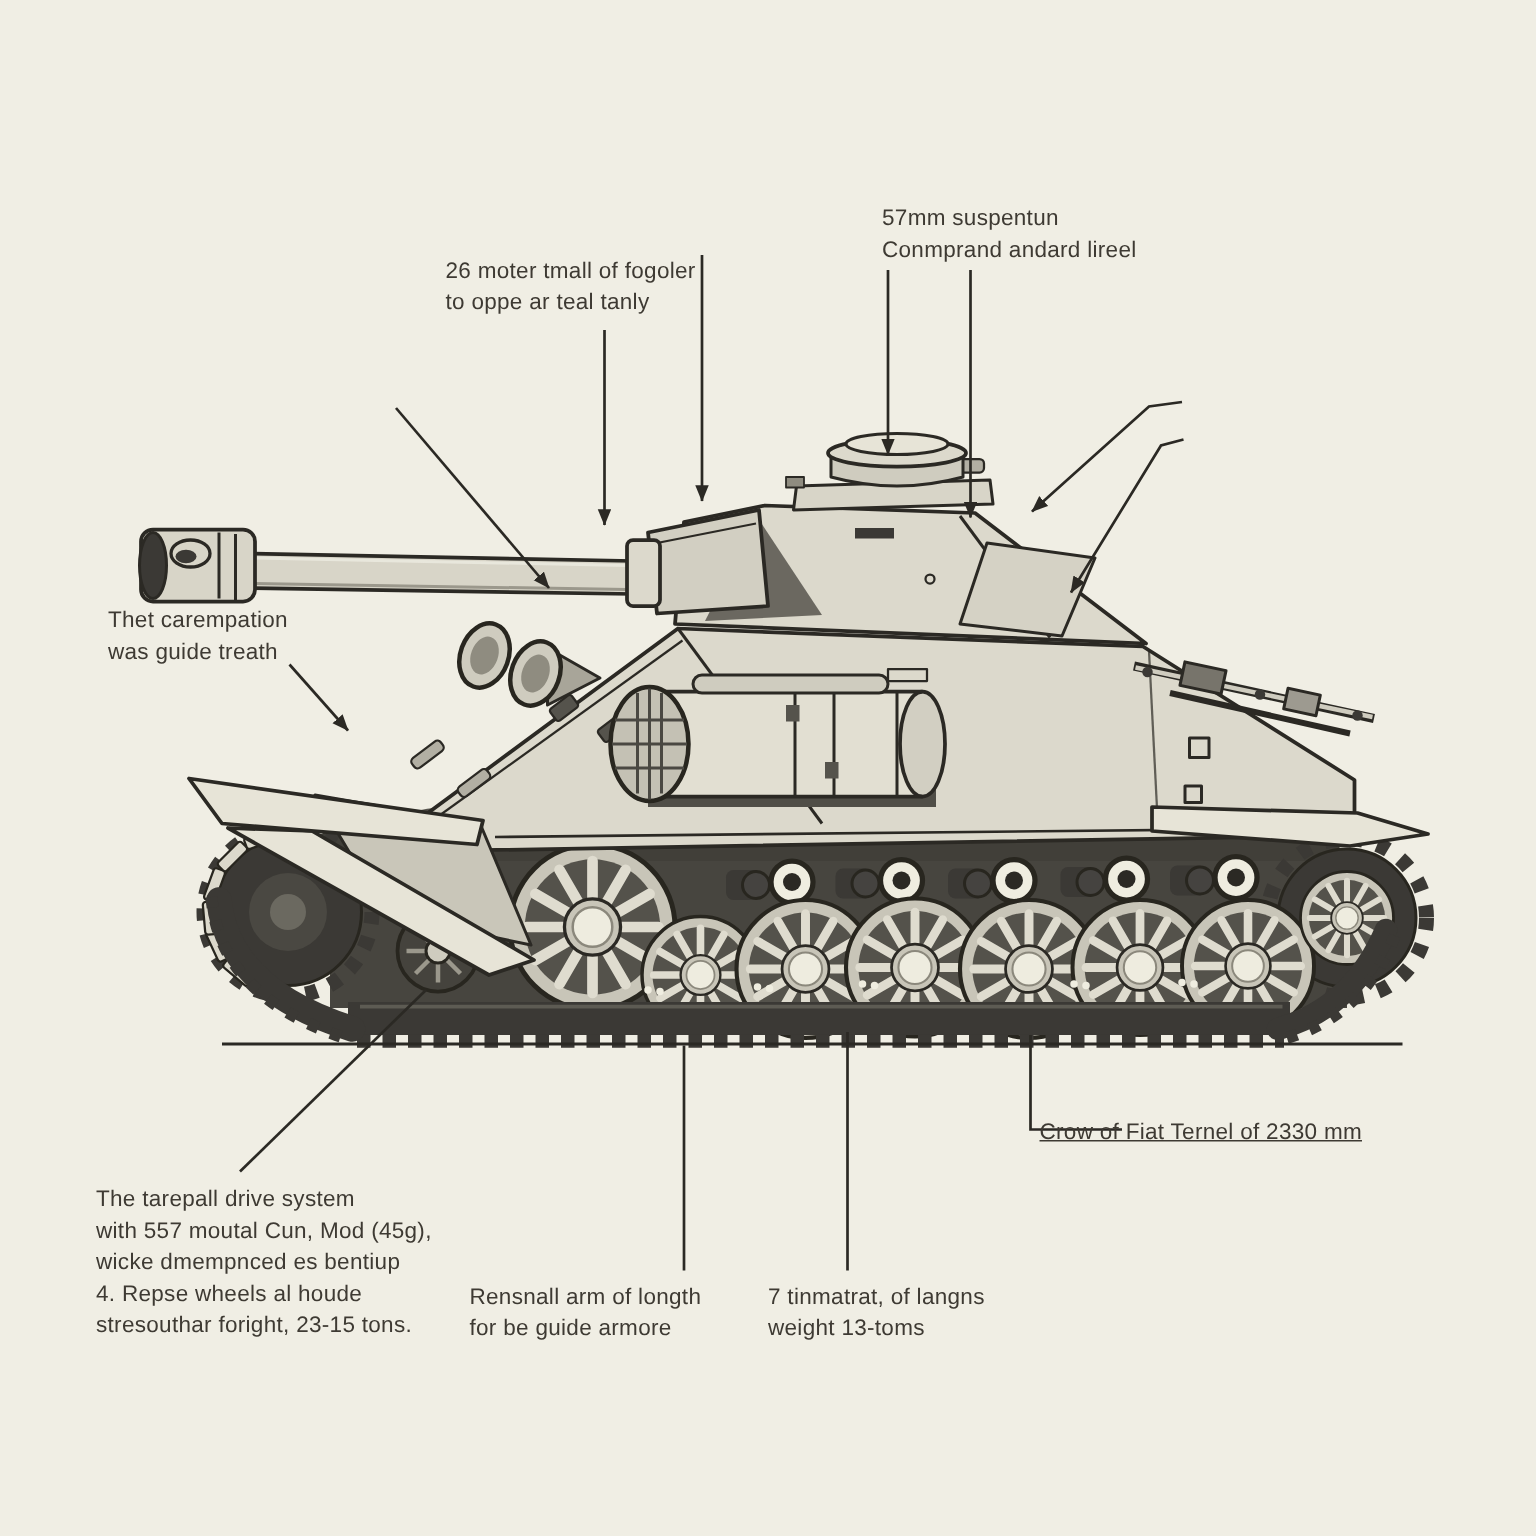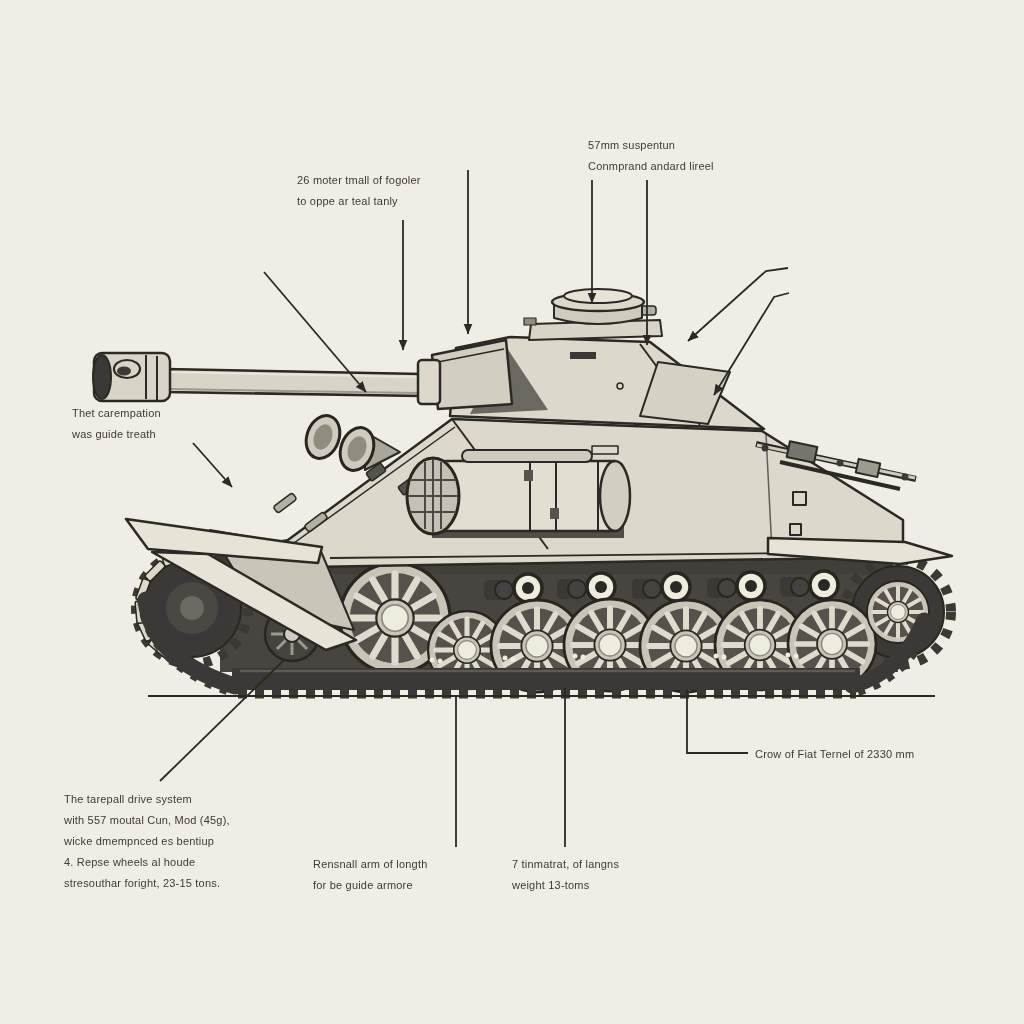--- a/index.html
+++ b/index.html
@@ -1,23 +1,23 @@
 <!DOCTYPE html>
 <html><head>
 <meta charset="utf-8">
 <style>
   html,body{margin:0;padding:0;}
   body{width:1024px;height:1024px;overflow:hidden;background:#f0eee4;}
   #canvas{position:relative;width:1024px;height:1024px;background:#f0eee4;
           font-family:"Liberation Sans", sans-serif;}
   #tank-svg{position:absolute;left:0;top:0;}
-  .label{position:absolute;color:#3e3a33;font-size:11px;line-height:21px;
+  .label{position:absolute;color:#3e3a33;font-size:15px;line-height:21px;
          letter-spacing:.2px;white-space:nowrap;}
   .label .line{display:block;}
-  .label-crow .line:first-child{margin-left:62px;}
+  .label-crow .line:first-child{text-decoration:underline;}
 </style>
 </head>
 <body>
 
 <div id="canvas">
 
 <svg id="tank-svg" width="1024" height="1024" viewBox="0 0 1024 1024">
   <defs>
     <marker id="arrow" markerUnits="userSpaceOnUse" markerWidth="13" markerHeight="11" refX="10.5" refY="4.5" orient="auto">
       <path d="M0,0 L11,4.5 L0,9 Z" fill="#2b2924"></path>

